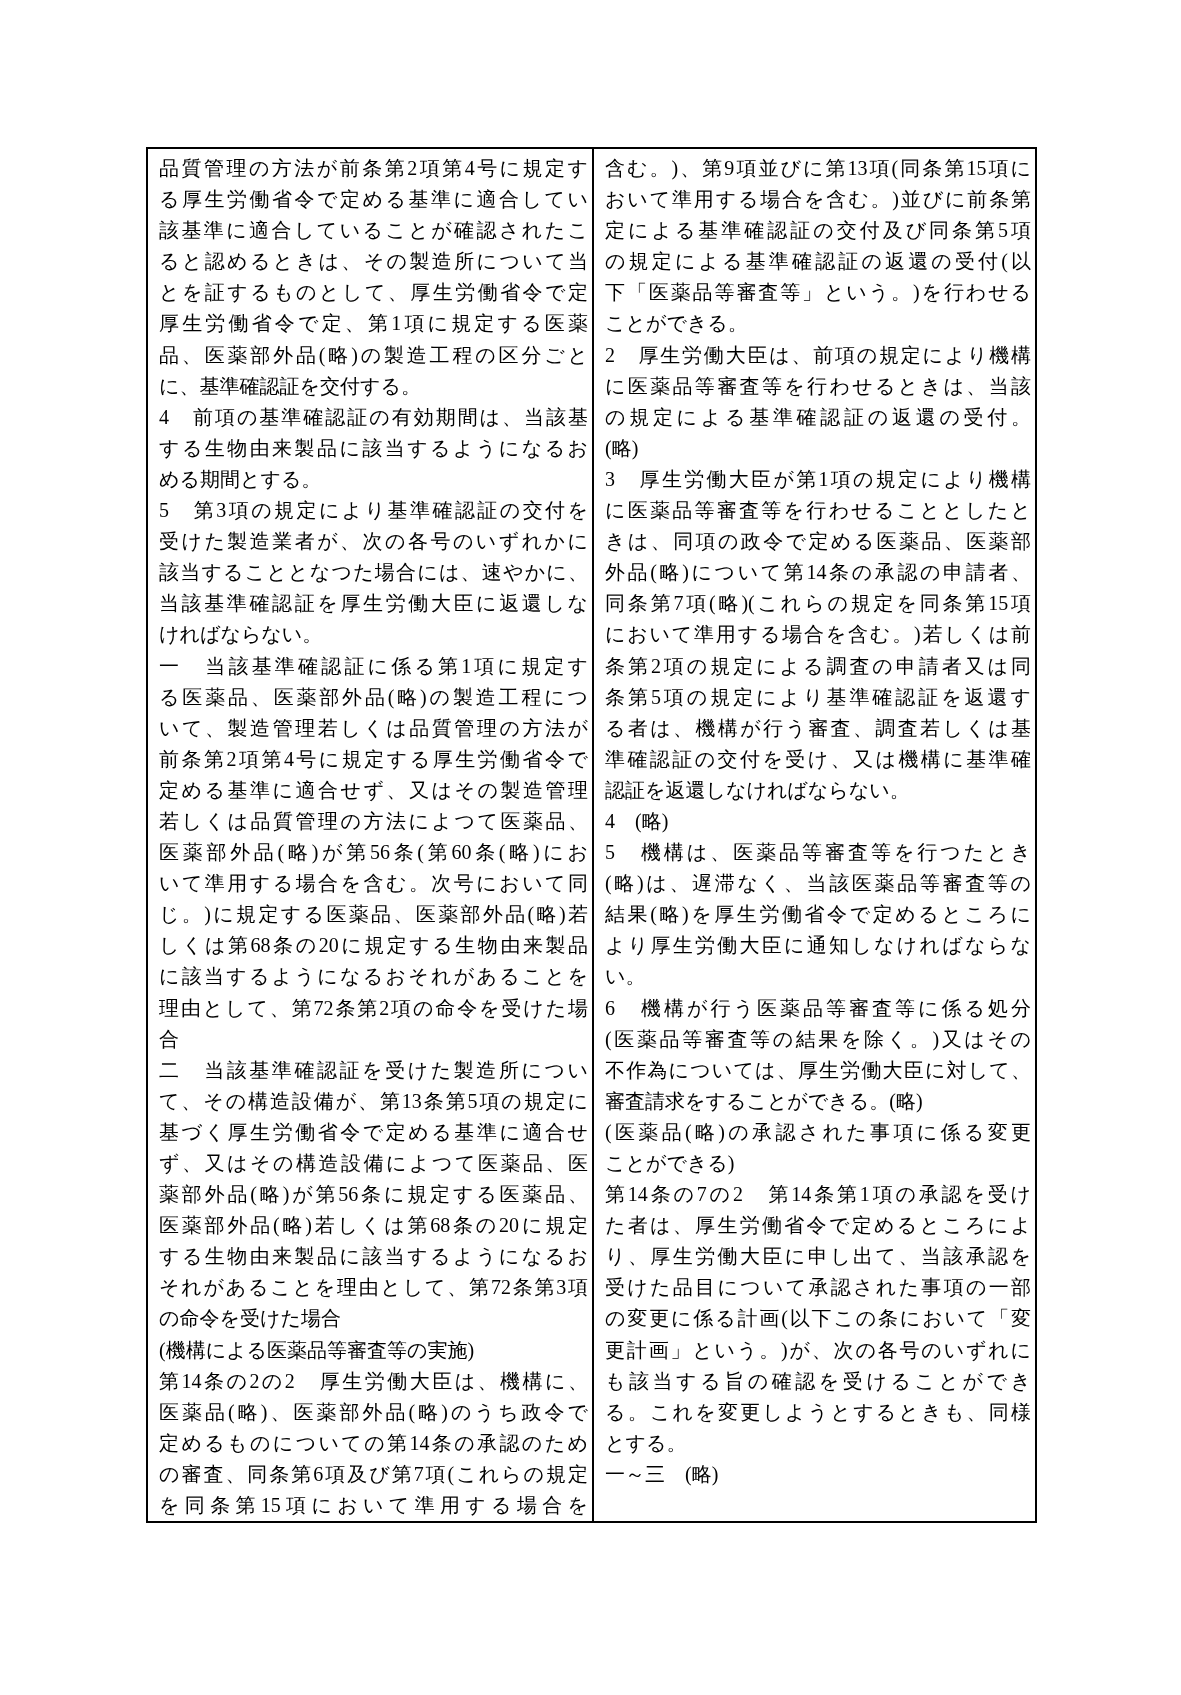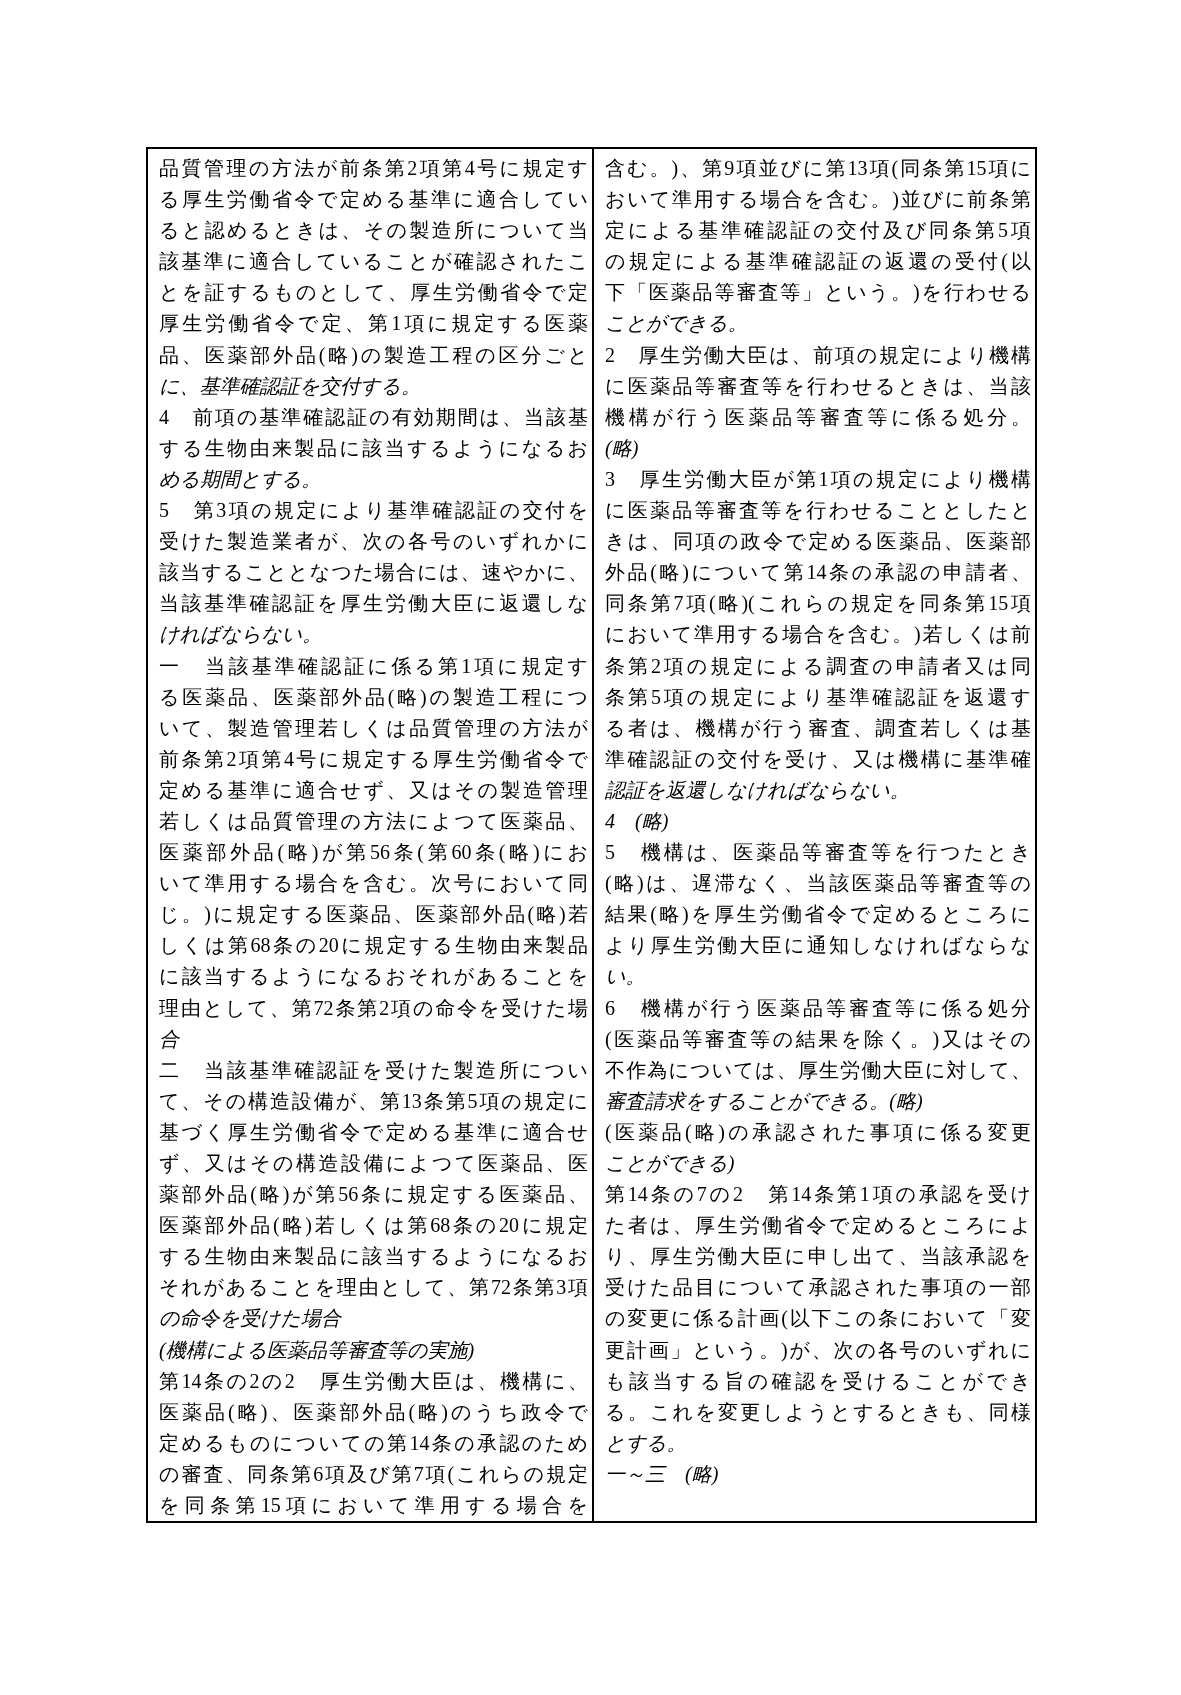--- a/index.html
+++ b/index.html
@@ -43,33 +43,32 @@
     overflow: hidden;
     white-space: normal;
   }
   .line.j {
     text-align: justify;
     text-align-last: justify;
   }
   .line.n {
     text-align: right;
     text-align-last: left;
-    font-style: italic;
   }
 </style>
 </head>
 <body>
 
 <div class="page">
   <div class="law-table">
     <div class="col col-left" id="col-0">
         <div class="line j">品質管理の方法が前条第2項第4号に規定す</div>
         <div class="line j">る厚生労働省令で定める基準に適合してい</div>
+        <div class="line j">該基準に適合していることが確認されたこ</div>
         <div class="line j">ると認めるときは、その製造所について当</div>
-        <div class="line j">該基準に適合していることが確認されたこ</div>
         <div class="line j">とを証するものとして、厚生労働省令で定</div>
         <div class="line j">厚生労働省令で定、第1項に規定する医薬</div>
         <div class="line j">品、医薬部外品(略)の製造工程の区分ごと</div>
         <div class="line n">に、基準確認証を交付する。</div>
         <div class="line j">4　前項の基準確認証の有効期間は、当該基</div>
         <div class="line j">する生物由来製品に該当するようになるお</div>
         <div class="line n">める期間とする。</div>
         <div class="line j">5　第3項の規定により基準確認証の交付を</div>
         <div class="line j">受けた製造業者が、次の各号のいずれかに</div>
         <div class="line j">該当することとなつた場合には、速やかに、</div>
@@ -106,21 +105,21 @@
       </div>
     <div class="col col-right" id="col-1">
         <div class="line j">含む。)、第9項並びに第13項(同条第15項に</div>
         <div class="line j">おいて準用する場合を含む。)並びに前条第</div>
         <div class="line j">定による基準確認証の交付及び同条第5項</div>
         <div class="line j">の規定による基準確認証の返還の受付(以</div>
         <div class="line j">下「医薬品等審査等」という。)を行わせる</div>
         <div class="line n">ことができる。</div>
         <div class="line j">2　厚生労働大臣は、前項の規定により機構</div>
         <div class="line j">に医薬品等審査等を行わせるときは、当該</div>
-        <div class="line j">機構が行う医薬品等審査等に係る処分。</div>
+        <div class="line j">の規定による基準確認証の返還の受付。</div>
         <div class="line n">(略)</div>
         <div class="line j">3　厚生労働大臣が第1項の規定により機構</div>
         <div class="line j">に医薬品等審査等を行わせることとしたと</div>
         <div class="line j">きは、同項の政令で定める医薬品、医薬部</div>
         <div class="line j">外品(略)について第14条の承認の申請者、</div>
         <div class="line j">同条第7項(略)(これらの規定を同条第15項</div>
         <div class="line j">において準用する場合を含む。)若しくは前</div>
         <div class="line j">条第2項の規定による調査の申請者又は同</div>
         <div class="line j">条第5項の規定により基準確認証を返還す</div>
         <div class="line j">る者は、機構が行う審査、調査若しくは基</div>

